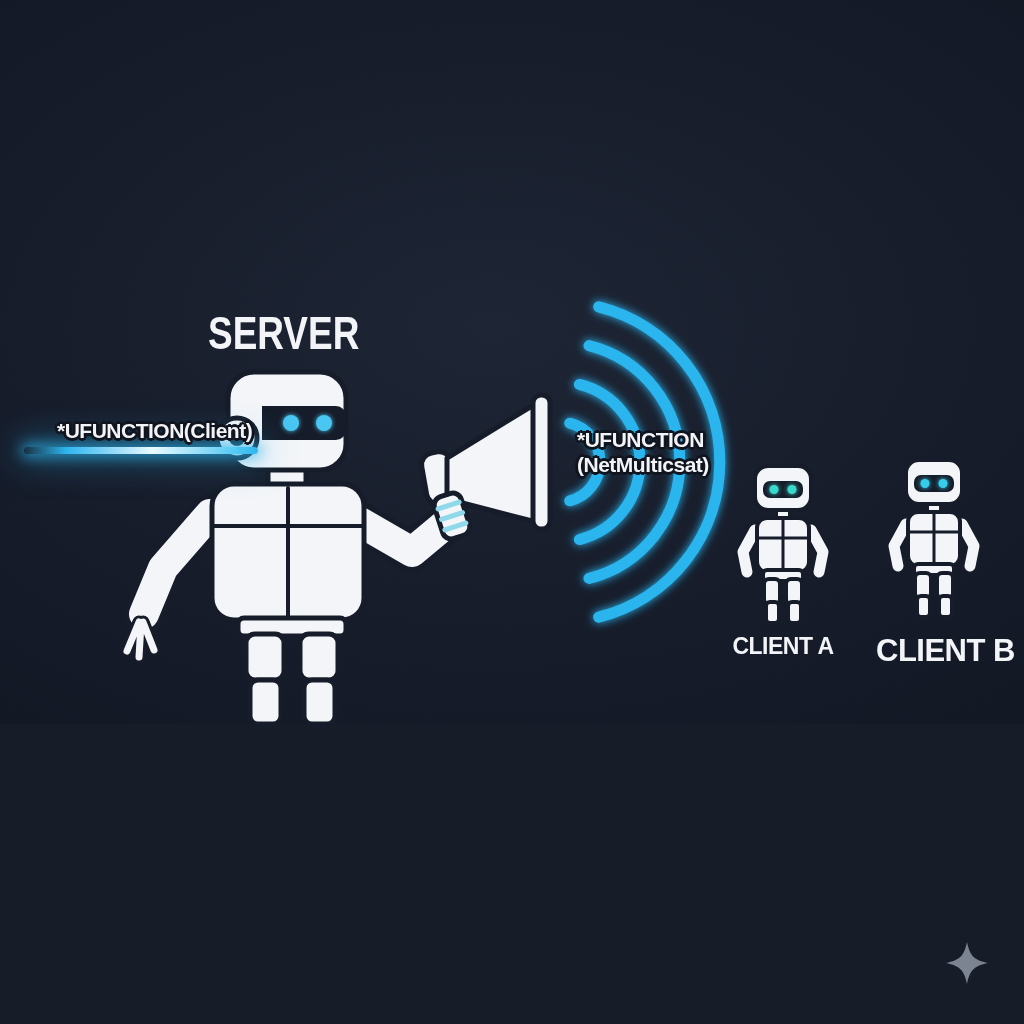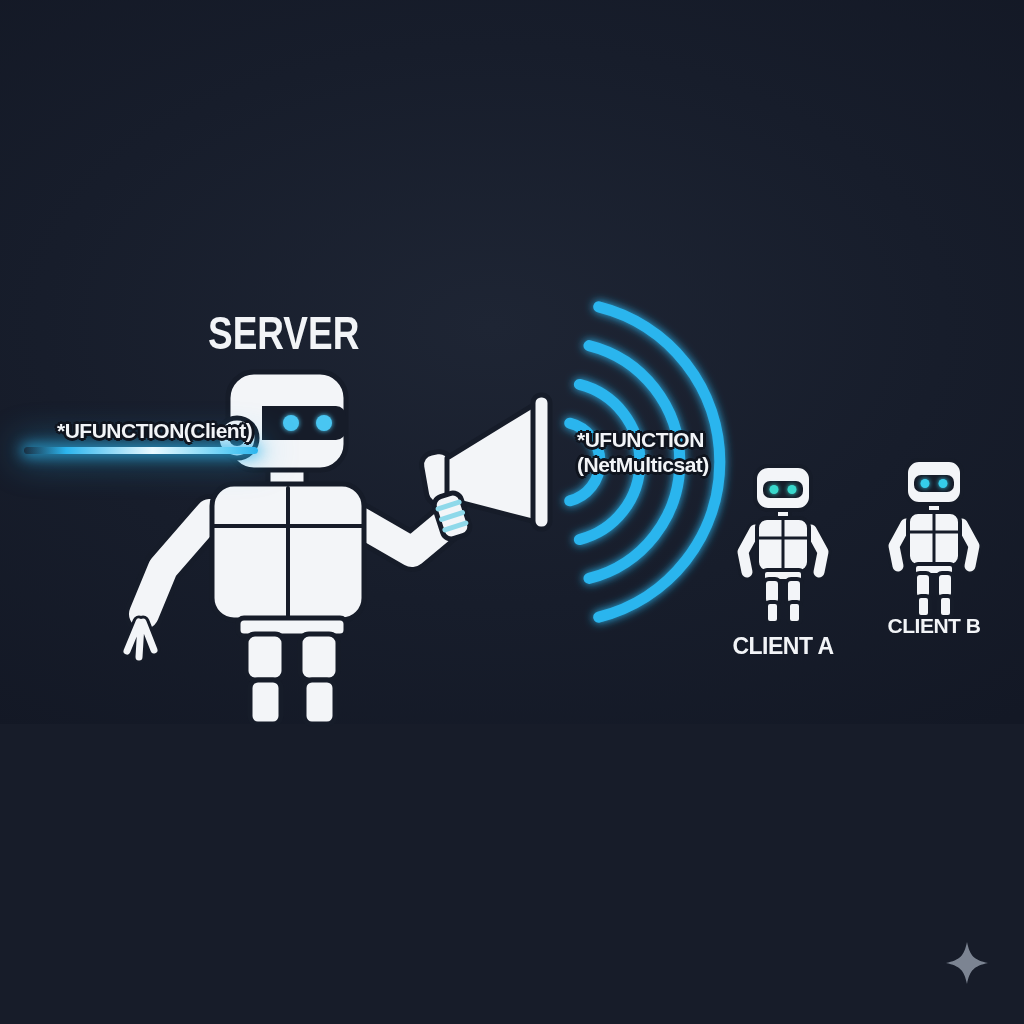--- a/index.html
+++ b/index.html
@@ -24,21 +24,21 @@
     --ol:#10151f;
     text-shadow:
       -2px -2px 0 var(--ol), 2px -2px 0 var(--ol),
       -2px  2px 0 var(--ol), 2px  2px 0 var(--ol),
       -3px  0   0 var(--ol), 3px  0   0 var(--ol),
        0   -3px 0 var(--ol), 0    3px 0 var(--ol);
   }
   .ufunc-client { left:57px; top:419px; font-size:21px; letter-spacing:-0.5px; }
   .ufunc-multicast { left:577px; top:427px; font-size:21px; line-height:25px; letter-spacing:-0.5px; }
   .client-a-label { left:725px; top:633px; width:116px; text-align:center; font-size:23px; letter-spacing:-0.5px; }
-  .client-b-label { left:876px; top:614px; width:116px; text-align:center; font-size:21px; letter-spacing:-0.5px; }
+  .client-b-label { left:876px; top:633px; width:116px; text-align:center; font-size:31px; letter-spacing:-0.5px; }
 
   .glow-line {
     position:absolute; left:24px; top:447px; width:234px; height:7px; border-radius:4px;
     background:linear-gradient(90deg, rgba(44,181,238,0.12) 0%, #2cb5ee 18%, #eafaff 55%, #5ecdf5 88%, #2cb5ee 100%);
     box-shadow:0 0 14px 3px rgba(44,181,238,0.75), 0 0 34px 8px rgba(44,181,238,0.35);
   }
 
   
   .white-part { fill:#f3f5f8; stroke:#161c29; stroke-width:5; stroke-linejoin:round; }
   .c-white    { fill:#f3f5f8; stroke:#161c29; stroke-width:4; stroke-linejoin:round; }

